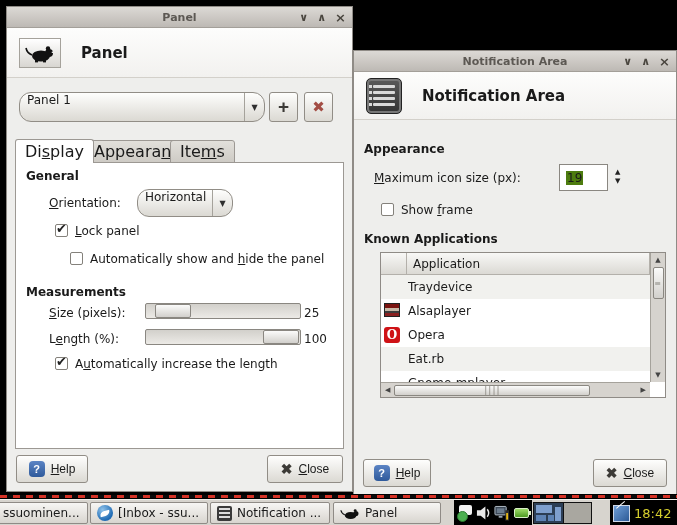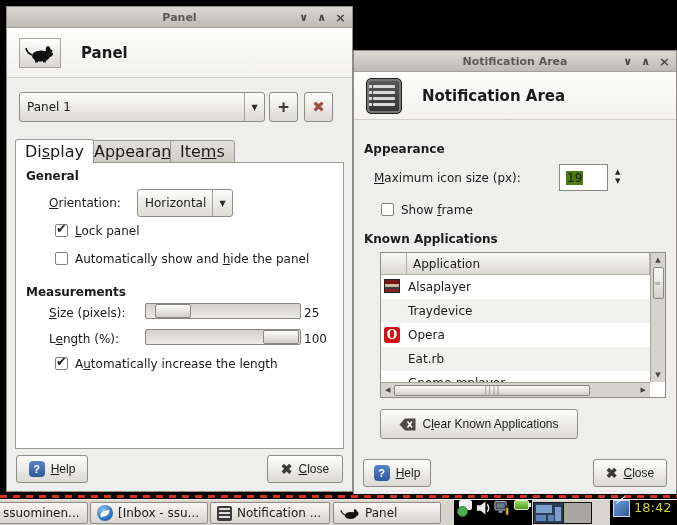--- a/index.html
+++ b/index.html
@@ -26,23 +26,23 @@
   .win-header .big-title { font-size:15px; font-weight:bold; margin-left:20px; }
   .content { position:relative; width:100%; }
 
   .btn {
     border:1px solid #918d86; border-radius:3px;
     background:linear-gradient(#fefefd,#dbd9d3);
     display:inline-flex; align-items:center; justify-content:center; gap:6px;
     font-size:12px; color:#1a1a1a;
   }
   .combo {
-    border:1px solid #918d86; border-radius:3px;
+    border:1px solid #918d86; border-radius:12px;
     background:linear-gradient(#fefefd,#dbd9d3);
-    display:flex; align-items:center; position:absolute;
+    display:flex; position:absolute;
   }
   .combo .combo-text { flex:1; padding-left:7px; text-align:left; }
   .combo .combo-arrow {
     width:20px; align-self:stretch; display:flex; align-items:center; justify-content:center;
     border-left:1px solid #a5a29b; font-size:8px; color:#2e2e2e;
   }
   .checkbox {
     width:13px; height:13px; background:#fff; border:1px solid #84817b; border-radius:2px;
     position:relative; flex:none;
   }
@@ -95,21 +95,21 @@
   #taskbar { position:absolute; left:0; top:499px; width:677px; height:26px;
     background:#d7d4ce; border-top:1px solid #f0efec; display:flex; align-items:center; }
   .task-btn { height:22px; margin-top:0px; border:1px solid #8f8b86; border-radius:2px;
     background:linear-gradient(#f7f6f4,#d8d5cf); display:flex; align-items:center; gap:5px;
     padding:0 6px; font-size:12px; overflow:hidden; white-space:nowrap; position:absolute; top:2px; }
   #redline { position:absolute; left:0; top:494px; width:677px; height:5px; background:#000;
   }
   #redline .dashes { position:absolute; left:0; top:1px; height:3px; width:100%;
     background:repeating-linear-gradient(90deg,#d63226 0 7px,#0a0a0a 7px 13px); }
 
-  .tray { position:absolute; top:0; height:26px; background:#000; display:flex; align-items:flex-start; }
+  .tray { position:absolute; top:0; height:26px; background:#000; display:flex; align-items:center; }
 
   
   .mouse-box { width:42px; height:30px; border:1px solid #a5a29b; background:linear-gradient(#fff,#d8d6d1);
     display:flex; align-items:center; justify-content:center; }
   .notif-sq { width:36px; height:36px; background:linear-gradient(#5a5a5a,#333); border:1px solid #222; border-radius:5px;
     display:flex; flex-direction:column; justify-content:center; gap:3px; padding:5px 6px; box-shadow:inset 0 0 0 2px #777; }
   .notif-sq i { display:block; height:3px; background:#d9d9d9; border-radius:1px; position:relative; }
   .notif-sq i::before { content:""; position:absolute; left:-4px; top:0; width:3px; height:3px; background:#d9d9d9; }
   .notif-sq-sm { width:15px; height:15px; background:#3a3a3a; border-radius:2px;
     display:flex; flex-direction:column; justify-content:center; gap:2px; padding:2px 2px; }
@@ -187,21 +187,21 @@
         <span class="combo-text">Horizontal</span>
         <span class="combo-arrow">▼</span>
       </div>
 
       <div class="chk-row" style="left:39px; top:61px;">
         <span class="checkbox">
           <span class="mark">✔</span>
           </span>
         <span><u>L</u>ock panel</span>
       </div>
-      <div class="chk-row" style="left:39px; top:89px;">
+      <div class="chk-row" style="left:54px; top:89px;">
         <span class="checkbox">
           <span class="mark"></span>
           </span>
         <span>Automatically show and <u>h</u>ide the panel</span>
       </div>
 
       <div class="sect-head" style="left:10px; top:122px;">Measurements</div>
 
       <div style="position:absolute; left:33px; top:143px;"><u>S</u>ize (pixels):</div>
       <div class="slider" style="left:129px; top:140px; width:156px;">
@@ -275,29 +275,29 @@
     </div>
 
     <div class="sect-head" style="left:10px; top:160px;">Known Applications</div>
 
     <div class="list-wrap" style="left:26px; top:180px; width:286px; height:146px;">
       <div class="list-viewport">
         <div class="lhead">
           <span class="hcell" style="width:26px;"></span>
           <span class="hcell" style="flex:1;">Application</span>
         </div>
+        <div class="lrow alt">
+          <span class="icon16"></span>
+          <span>Traydevice</span>
+        </div>
         <div class="lrow">
           <span class="icon16">
               <span class="alsa-ic" style="display:block;"></span>
             </span>
           <span>Alsaplayer</span>
-        </div>
-        <div class="lrow alt">
-          <span class="icon16"></span>
-          <span>Traydevice</span>
         </div>
         <div class="lrow">
           <span class="icon16">
               <span class="opera-ic">O</span>
             </span>
           <span>Opera</span>
         </div>
         <div class="lrow alt">
           <span class="icon16"></span>
           <span>Eat.rb</span>
@@ -316,27 +316,20 @@
       </div>
       <div class="hscroll">
         <span style="margin-left:4px;">◀</span>
         <span class="scroll-thumb" style="height:11px; width:196px; margin-left:4px;">
           <span class="grip" style="font-size:9px;">||||</span>
           </span>
         <span style="margin-left:auto; margin-right:4px;">▶</span>
       </div>
     </div>
 
-    <button class="btn" style="position:absolute; left:26px; top:337px; width:198px; height:30px;">
-      <svg width="17" height="13" viewBox="0 0 17 13">
-        <path d="M6 0.5 H16.5 V12.5 H6 L0.5 6.5 Z" fill="#4e4b46"></path>
-        <path d="M8.5 3.5 L13 9.5 M13 3.5 L8.5 9.5" stroke="#fff" stroke-width="1.6"></path>
-      </svg>
-      <span>C<u>l</u>ear Known Applications</span>
-    </button>
 
     <div class="bottom-row" style="bottom:7px;">
       <button class="btn" style="width:68px; height:28px;">
         <span class="help-icon">?</span>
         <span><u>H</u>elp</span>
       </button>
       <button class="btn" style="width:74px; height:28px;">
         <span class="close-x">✖</span>
         <span><u>C</u>lose</span>
       </button>

